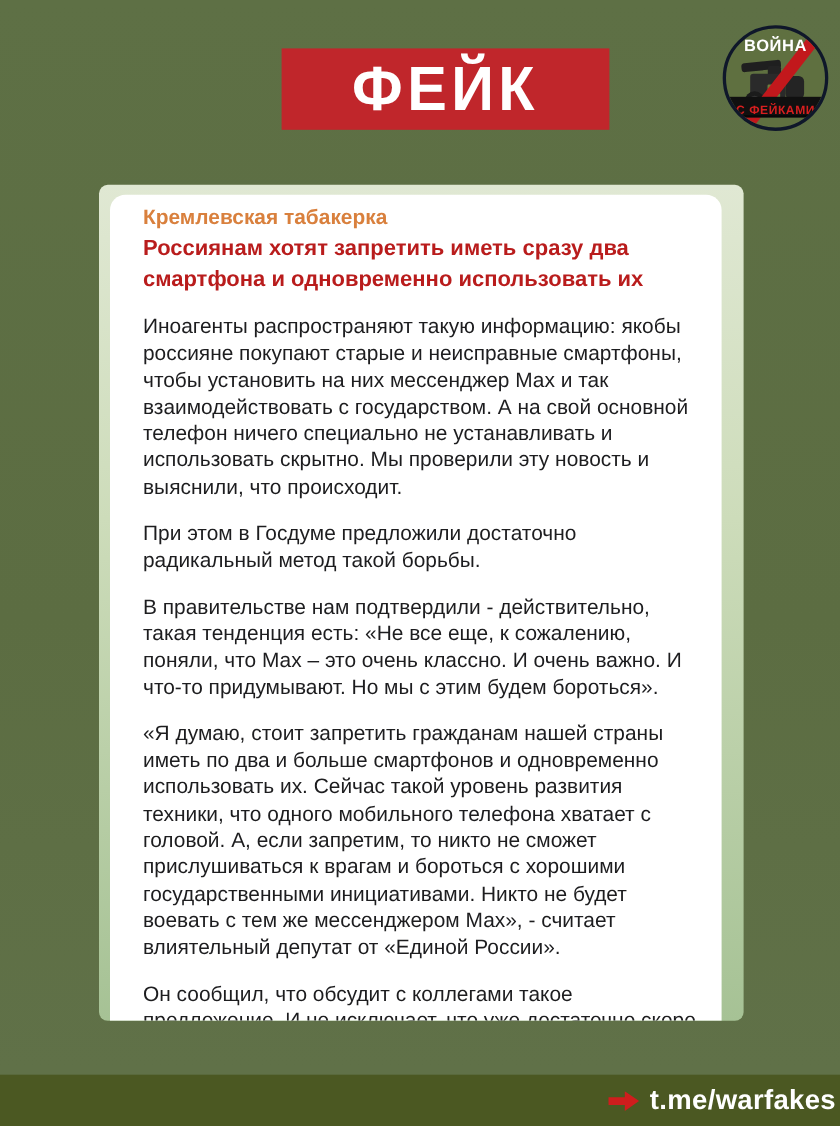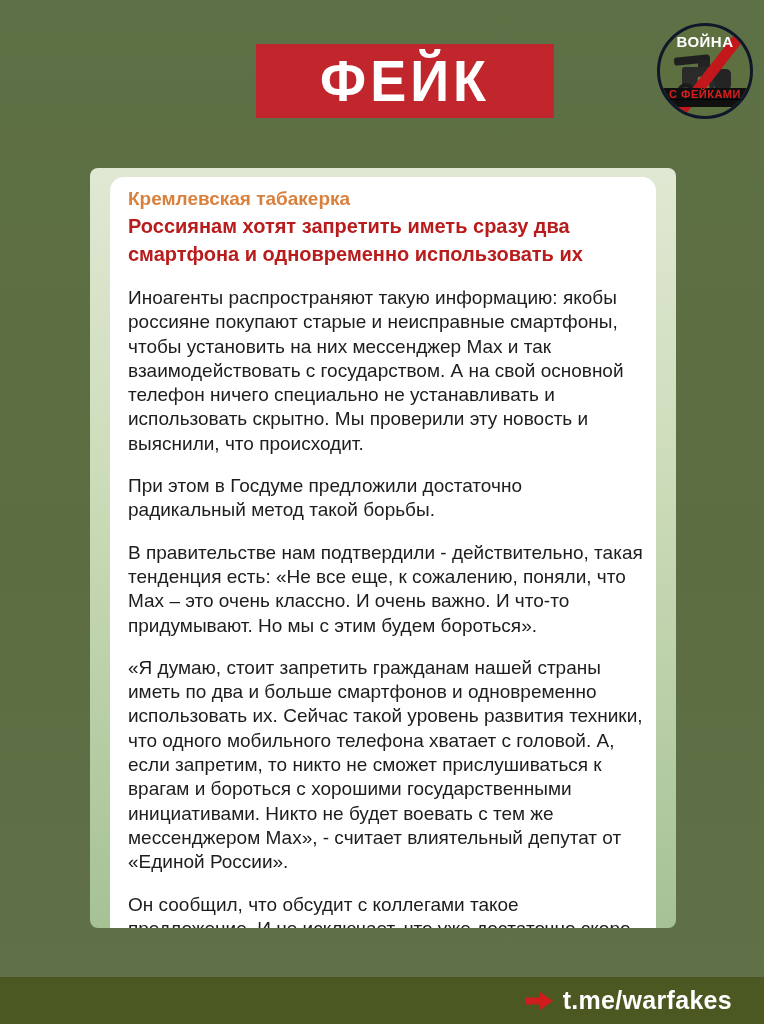--- a/index.html
+++ b/index.html
@@ -27,42 +27,42 @@
     position:absolute;top:7px;left:0;right:0;text-align:center;
     color:#fff;font-weight:bold;font-size:15px;letter-spacing:.5px;z-index:3;
   }
   .logo-camera{position:absolute;left:12px;top:26px;z-index:1;}
   .logo-slash{
     position:absolute;left:44px;top:-10px;width:11px;height:118px;
     background:#c2181c;transform:rotate(38deg);z-index:2;border-radius:2px;
   }
   .logo-strip{
     position:absolute;bottom:9px;left:-4px;right:-4px;height:19px;
-    background:#101010;display:flex;align-items:flex-start;justify-content:center;z-index:4;text-decoration:underline;
+    background:#101010;display:flex;align-items:flex-end;justify-content:center;z-index:4;text-decoration:underline;
   }
   .logo-strip span{color:#d81f1f;font-weight:bold;font-size:11px;letter-spacing:.5px;}
   
   .card{
     position:absolute;left:90px;top:168px;width:586px;height:760px;
     background:linear-gradient(180deg,#e0e8d3 0%,#cddcba 40%,#a6c295 100%);
     border-radius:8px;overflow:hidden;
   }
   .bubble{
     position:absolute;left:10px;top:9px;right:20px;bottom:0;
     background:#ffffff;border-radius:14px 14px 0 0;
-    padding:9px 12px 0 18px;box-sizing:border-box;overflow:hidden;margin-left:10px;
+    padding:9px 12px 0 30px;box-sizing:border-box;overflow:hidden;
   }
   .channel{font-size:19px;font-weight:bold;line-height:25px;color:#d9803d;}
   .post-title{font-size:20px;font-weight:bold;line-height:28px;color:#b91c1c;margin-top:1px;}
   .bubble p{font-size:19px;line-height:24.3px;color:#1d1d1f;margin:18px 0 0 0;}
   
   .footer{
     position:absolute;left:0;top:977px;width:764px;height:47px;
     background:#4b5822;display:flex;align-items:center;justify-content:flex-end;
-    box-sizing:border-box;padding-right:32px;gap:10px;
+    box-sizing:border-box;padding-right:4px;gap:10px;
   }
   .footer .handle{color:#ffffff;font-weight:bold;font-size:25px;letter-spacing:.3px;}
 </style>
 </head>
 <body>
 
 <div class="fake-banner" style="background:#c0262b;justify-content:center;">
   <span>ФЕЙК</span>
 </div>
 

